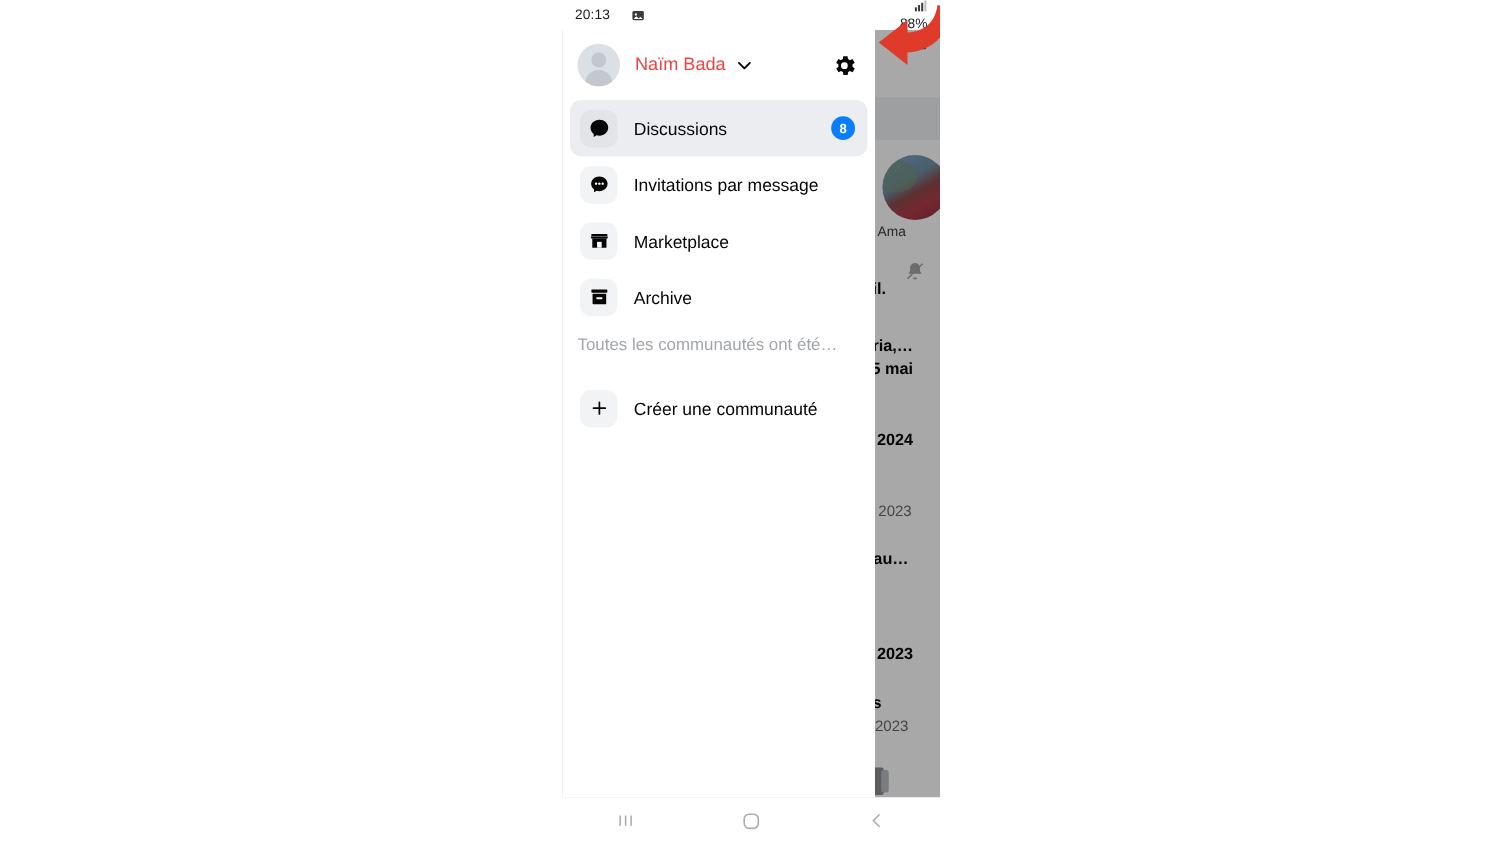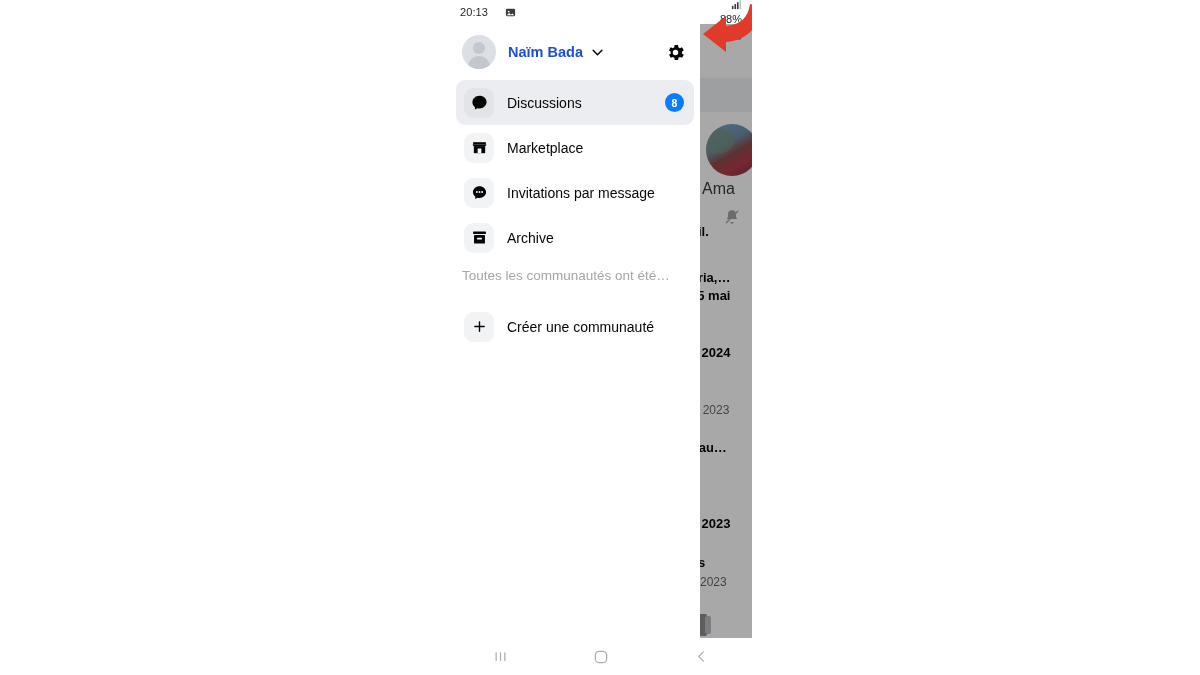--- a/index.html
+++ b/index.html
@@ -56,21 +56,21 @@
     background: linear-gradient(150deg,#7fa6c4 0%,#6f8fa6 38%,#8d4b4b 55%,#b33d4b 72%,#7d3040 100%);
     overflow:hidden;
   }
   .bg-story::after{
     content:""; position:absolute; left:-6px; top:4px;
     width:34px; height:26px; border-radius:50%;
     background: rgba(120,150,120,.55);
   }
   .bg-storyname {
     position:absolute; left: 252px; top: 156px;
-    font-size: 16px; color:#3a3b3c; white-space:nowrap;
+    font-size: 11px; color:#3a3b3c; white-space:nowrap;
   }
   .bg-row { position:absolute; left: 240px; white-space: nowrap; }
   .bg-name { font-size: 13px; font-weight: bold; color:#050505; }
   .bg-sub  { font-size: 12px; color:#65676b; }
   .bg-name-strong { font-size: 13px; font-weight: bold; color:#050505; }
   .bg-bell {
     position:absolute; left: 274px; top: 185px;
     width:16px; height:16px; opacity:.55;
   }
   .bg-thumb {
@@ -118,21 +118,21 @@
     background:#c3c8ce;
   }
   .avatar::after{
     content:""; position:absolute; left:50%; top:21px;
     transform:translateX(-50%);
     width:22px; height:16px; border-radius:11px 11px 0 0;
     background:#c3c8ce;
   }
   .dr-name {
     margin-left: 12px;
-    font-size: 14.5px; color:#1d4ed8; font-weight: 700;
+    font-size: 14.5px; color:#ef4444; font-weight: 400;
     white-space:nowrap;
   }
   .dr-chev { margin-left: 7px; display:flex; align-items:center; }
   .dr-spacer { flex: 1 1 auto; }
   .dr-gear { display:flex; align-items:center; justify-content:center;
              width:26px; height:26px; cursor:pointer; }
 
   
   .navlist { padding: 0 6px; margin-top: 2px; }
   .navitem {
@@ -293,39 +293,39 @@
               </svg>
           </div>
           <div class="navlabel">Discussions</div>
           <div class="navgrow"></div>
           <div class="badge">8</div>
         </div>
 
         <div class="navitem">
           <div class="navicon">
             <svg width="17" height="17" viewBox="0 0 24 24">
+              <path d="M12 3C6.8 3 2.7 6.8 2.7 11.4c0 2.6 1.3 4.9 3.3 6.4V21l3.1-1.7c.9.2 1.9.4 2.9.4 5.2 0 9.3-3.8 9.3-8.3S17.2 3 12 3z" fill="#050505"></path>
+              <circle cx="8.3" cy="11.2" r="1.35" fill="#ffffff"></circle>
+              <circle cx="12" cy="11.2" r="1.35" fill="#ffffff"></circle>
+              <circle cx="15.7" cy="11.2" r="1.35" fill="#ffffff"></circle>
+            </svg>
+          </div>
+          <div class="navlabel">Invitations par message</div>
+        </div>
+
+        <div class="navitem">
+          <div class="navicon">
+            <svg width="17" height="17" viewBox="0 0 24 24">
               <path d="M3 4.5h18v2.6H3z" fill="#050505"></path>
               <path d="M2.2 7.3h19.6l-1 2.6H3.2z" fill="#050505"></path>
               <path d="M4 10h16v10H4z" fill="#050505"></path>
               <rect x="9.4" y="13.4" width="5.2" height="6.6" fill="#ffffff"></rect>
             </svg>
           </div>
           <div class="navlabel">Marketplace</div>
-        </div>
-
-        <div class="navitem">
-          <div class="navicon">
-            <svg width="17" height="17" viewBox="0 0 24 24">
-              <path d="M12 3C6.8 3 2.7 6.8 2.7 11.4c0 2.6 1.3 4.9 3.3 6.4V21l3.1-1.7c.9.2 1.9.4 2.9.4 5.2 0 9.3-3.8 9.3-8.3S17.2 3 12 3z" fill="#050505"></path>
-              <circle cx="8.3" cy="11.2" r="1.35" fill="#ffffff"></circle>
-              <circle cx="12" cy="11.2" r="1.35" fill="#ffffff"></circle>
-              <circle cx="15.7" cy="11.2" r="1.35" fill="#ffffff"></circle>
-            </svg>
-          </div>
-          <div class="navlabel">Invitations par message</div>
         </div>
 
         <div class="navitem">
           <div class="navicon">
             <svg width="17" height="17" viewBox="0 0 24 24">
               <rect x="3" y="3.6" width="18" height="3.6" rx="0.6" fill="#050505"></rect>
               <rect x="4.3" y="8.4" width="15.4" height="12" rx="0.8" fill="#050505"></rect>
               <rect x="8.6" y="12.4" width="6.8" height="2.3" rx="0.5" fill="#ffffff"></rect>
             </svg>
           </div>

